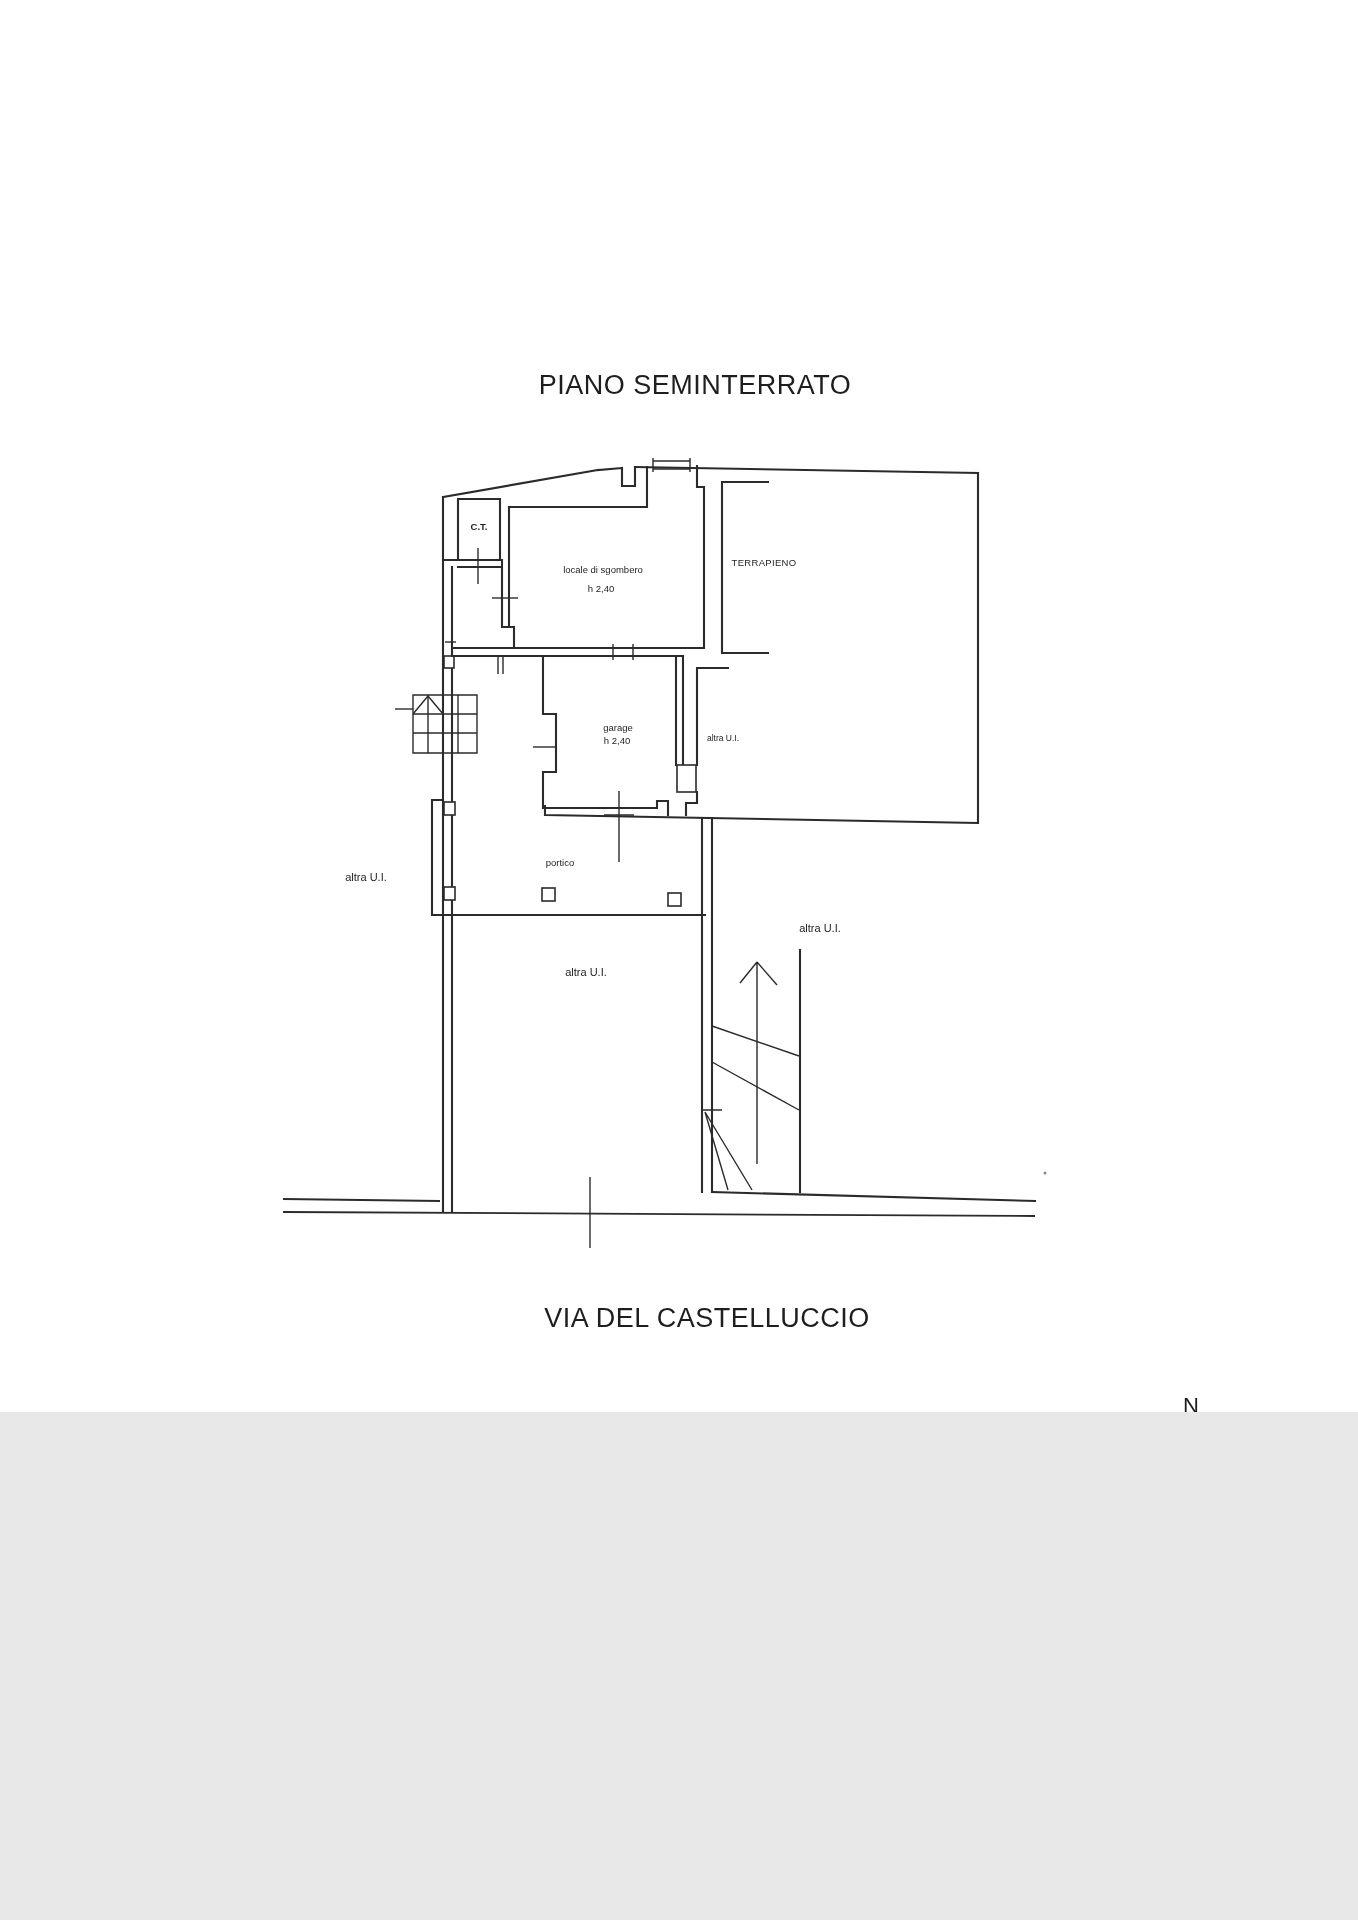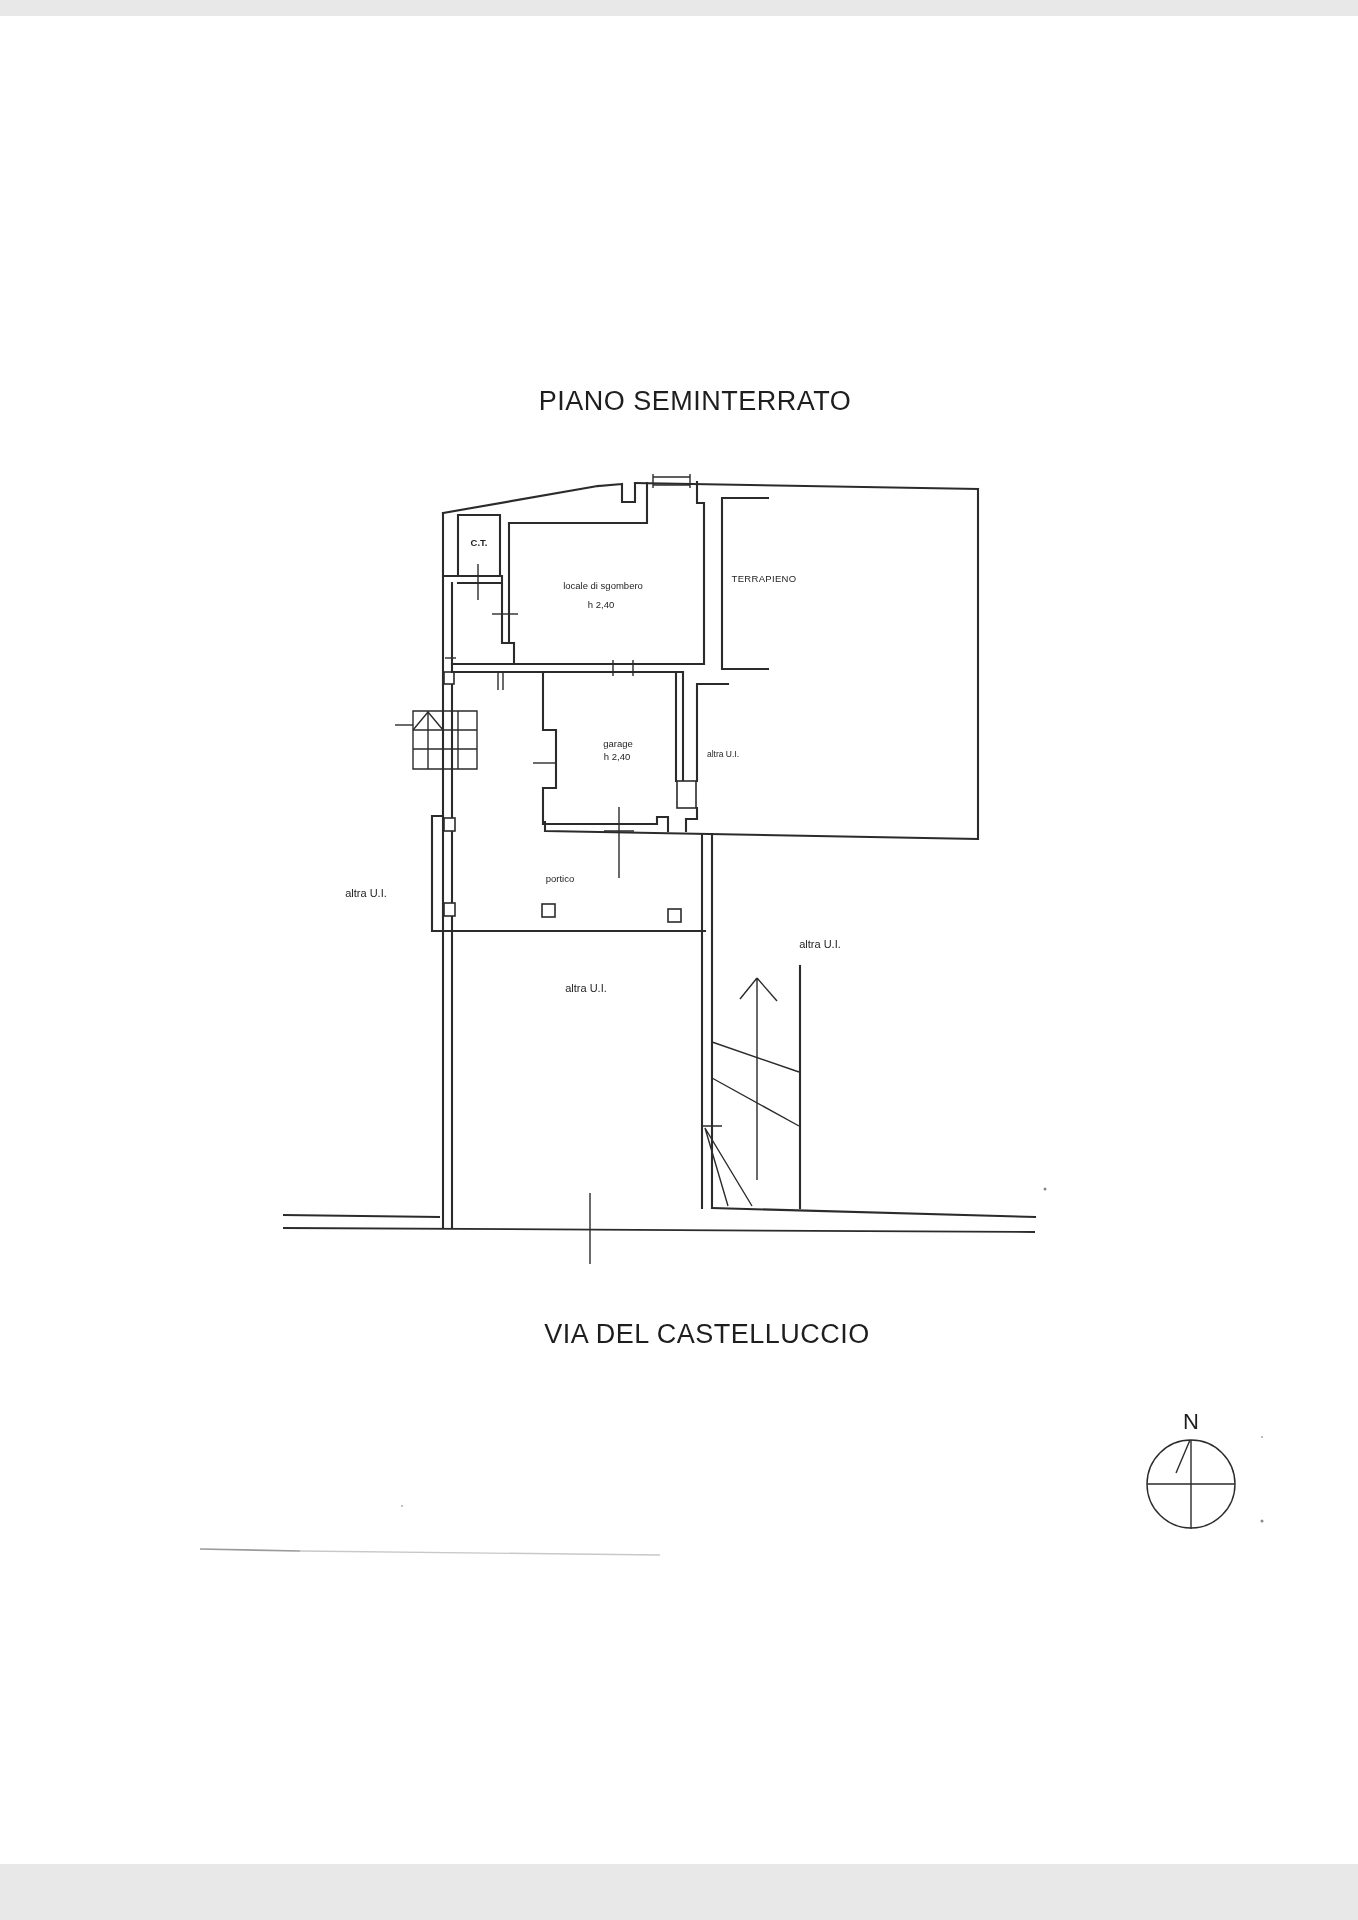--- a/index.html
+++ b/index.html
@@ -1,19 +1,19 @@
 <!DOCTYPE html>
 <html style="--ink: #2b2b2b; --paper: #ffffff; --faint: #c8c8c8;"><head>
 <meta charset="utf-8">
 <style>
   html,body{margin:0;padding:0;background:#e8e8e8;}
   .page{
     position:relative;
-    width:1358px;height:1848px;
-    margin:16px auto;
+    width:1358px;height:1412px;
+    margin:0 auto;
     background:var(--paper,#ffffff);
     overflow:hidden;
     font-family:"Liberation Sans", sans-serif;
   }
   svg{display:block;}
   .wall{stroke:var(--ink,#2b2b2b);stroke-width:2.1;fill:none;stroke-linecap:square;}
   .thin{stroke:var(--ink,#2b2b2b);stroke-width:1.4;fill:none;stroke-linecap:butt;}
   .street{stroke:var(--ink,#2b2b2b);stroke-width:1.8;fill:none;}
   .whitebox{fill:#ffffff;stroke:var(--ink,#2b2b2b);stroke-width:1.6;}
   .lbl{fill:#1e1e1e;}

